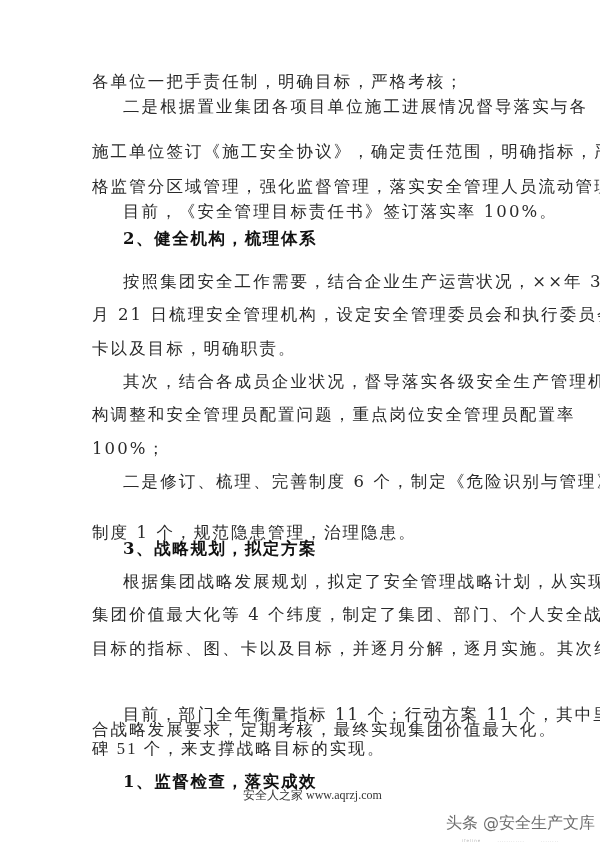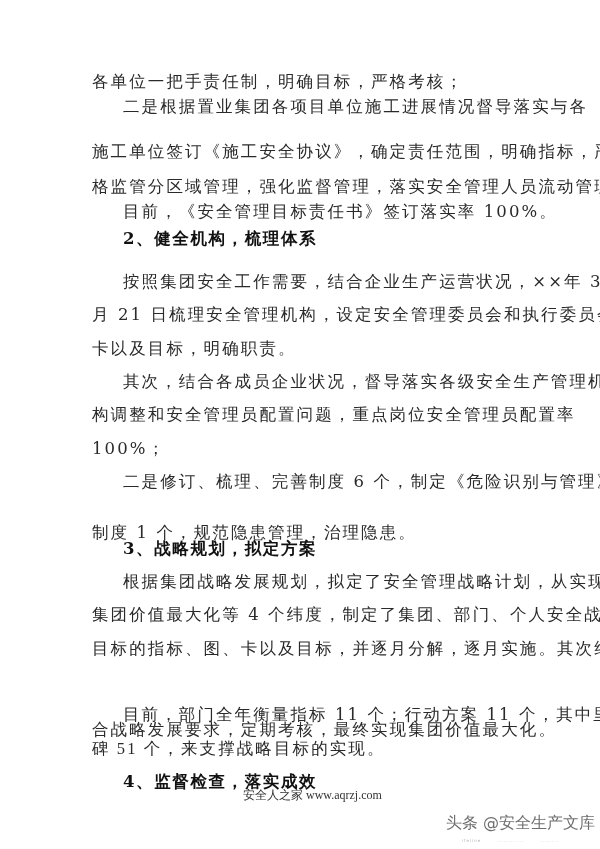--- a/index.html
+++ b/index.html
@@ -103,21 +103,21 @@
     <div class="line" style="top: 439px;">100%；</div>
     <div class="line indent" style="top: 472px;">二是修订、梳理、完善制度 6 个，制定《危险识别与管理》</div>
     <div class="line" style="top: 523px;">制度 1 个，规范隐患管理，治理隐患。</div>
     <div class="line indent heading" style="top: 539px;">3、战略规划，拟定方案</div>
     <div class="line indent" style="top: 572px;">根据集团战略发展规划，拟定了安全管理战略计划，从实现</div>
     <div class="line" style="top: 605px;">集团价值最大化等 4 个纬度，制定了集团、部门、个人安全战略</div>
     <div class="line" style="top: 639px;">目标的指标、图、卡以及目标，并逐月分解，逐月实施。其次结</div>
     <div class="line" style="top: 692px; margin-top: 28px;">合战略发展要求，定期考核，最终实现集团价值最大化。</div>
     <div class="line indent" style="top: 705px;">目前，部门全年衡量指标 11 个；行动方案 11 个，其中里程</div>
     <div class="line" style="top: 739px; font-family: Liberation Serif, serif;">碑 51 个，来支撑战略目标的实现。</div>
-    <div class="line indent heading" style="top: 772px;">4、监督检查，落实成效</div>
+    <div class="line indent heading" style="top: 772px;">1、监督检查，落实成效</div>
   </div>
 
 <div class="footer-site">安全人之家 www.aqrzj.com</div>
 
 <div class="watermark">
   <div class="wm-text">头条 @安全生产文库</div>
   <div class="wm-sub">ifeline ............ ........</div>
 </div>
 
 </body></html>

